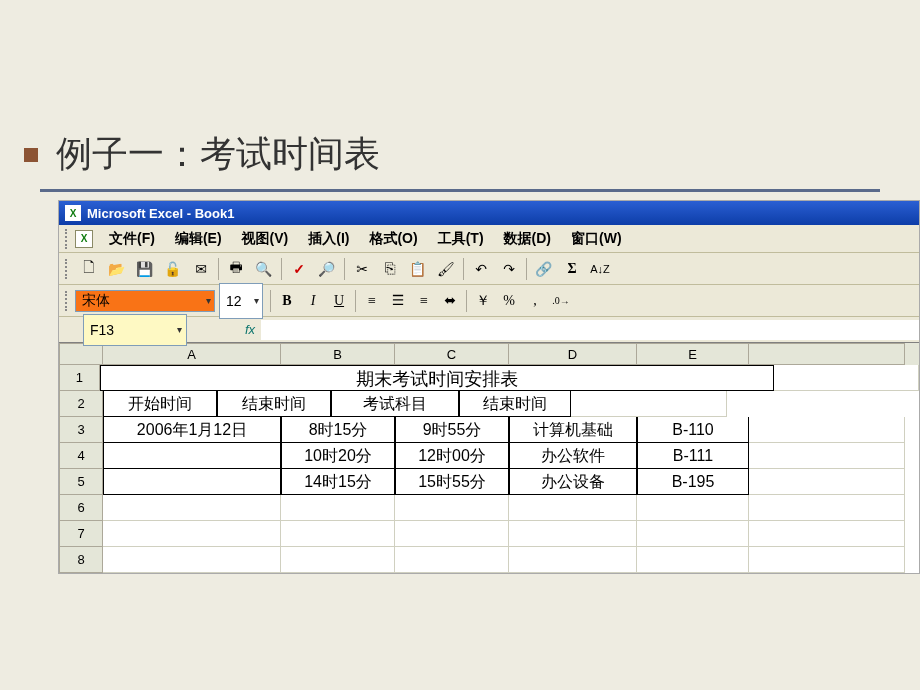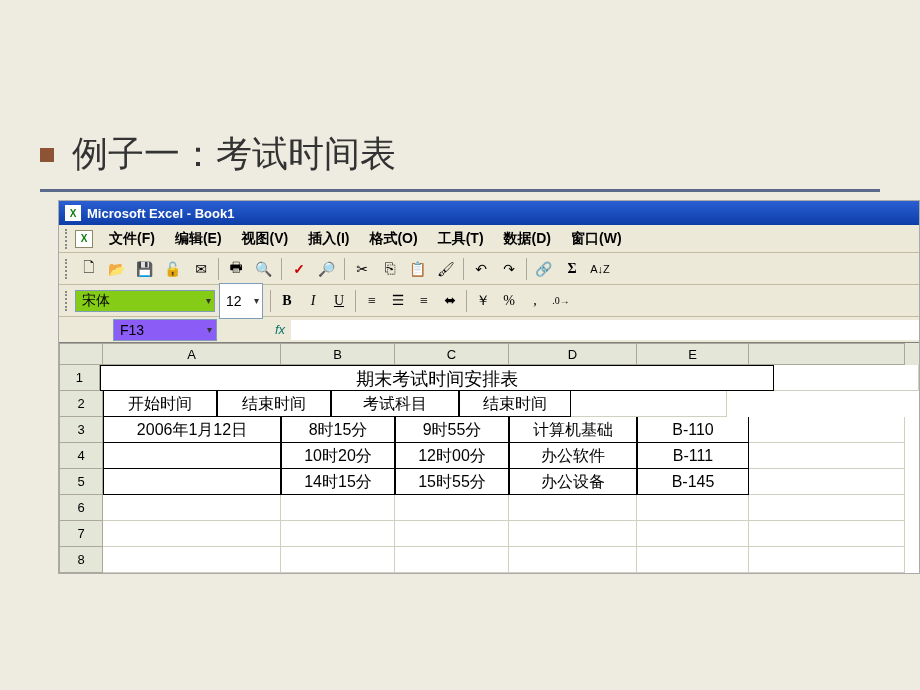--- a/index.html
+++ b/index.html
@@ -7,21 +7,21 @@
     background: #eeece1;
     font-family: "SimSun", "Microsoft YaHei", sans-serif;
     width: 920px;
     height: 690px;
     overflow: hidden;
     position: relative;
   }
   .slide-title-row {
     display: flex;
     align-items: center;
-    padding: 130px 40px 10px 40px;
+    padding: 130px 40px 10px 24px;
   }
   .bullet {
     width: 14px;
     height: 14px;
     background: #8c5434;
     margin-right: 18px;
     flex-shrink: 0;
   }
   .slide-title {
     font-size: 36px;
@@ -112,21 +112,21 @@
     display: flex;
     align-items: center;
     height: 32px;
     background: #ece9d8;
     border-bottom: 1px solid #c0bc9c;
     padding-left: 2px;
   }
   .font-select {
     height: 22px;
     border: 1px solid #7f9db9;
-    background: #84cc16;
+    background: #f97316;
     font-size: 14px;
     padding: 0 18px 0 6px;
     min-width: 140px;
     display: inline-flex;
     align-items: center;
     position: relative;
     margin-right: 4px;
   }
   .font-select::after {
     content: "▾";
@@ -167,24 +167,24 @@
   .under { text-decoration: underline; }
   .namebox-row {
     display: flex;
     align-items: center;
     height: 26px;
     background: #ece9d8;
     border-bottom: 1px solid #808080;
   }
   .namebox {
     width: 104px;
-    height: 22px;
+    height: 32px;
     border: 1px solid #7f9db9;
-    background: #8b5cf6;
-    margin-left: 54px;
+    background: #fef9c3;
+    margin-left: 24px;
     display: inline-flex;
     align-items: center;
     padding: 0 6px;
     font-size: 14px;
     position: relative;
   }
   .namebox::after {
     content: "▾";
     position: absolute; right: 4px; font-size:10px; color:#333;
   }
@@ -394,21 +394,21 @@
       <div class="cell col-E bordered">B-111</div>
       <div class="cell col-F"></div>
     </div>
 
     <div class="grid-row">
       <div class="rh">5</div>
       <div class="cell col-A bordered"></div>
       <div class="cell col-B bordered">14时15分</div>
       <div class="cell col-C bordered">15时55分</div>
       <div class="cell col-D bordered">办公设备</div>
-      <div class="cell col-E bordered">B-145</div>
+      <div class="cell col-E bordered">B-195</div>
       <div class="cell col-F"></div>
     </div>
 
     <div class="grid-row">
       <div class="rh">6</div>
       <div class="cell col-A"></div>
       <div class="cell col-B"></div>
       <div class="cell col-C"></div>
       <div class="cell col-D"></div>
       <div class="cell col-E"></div>

